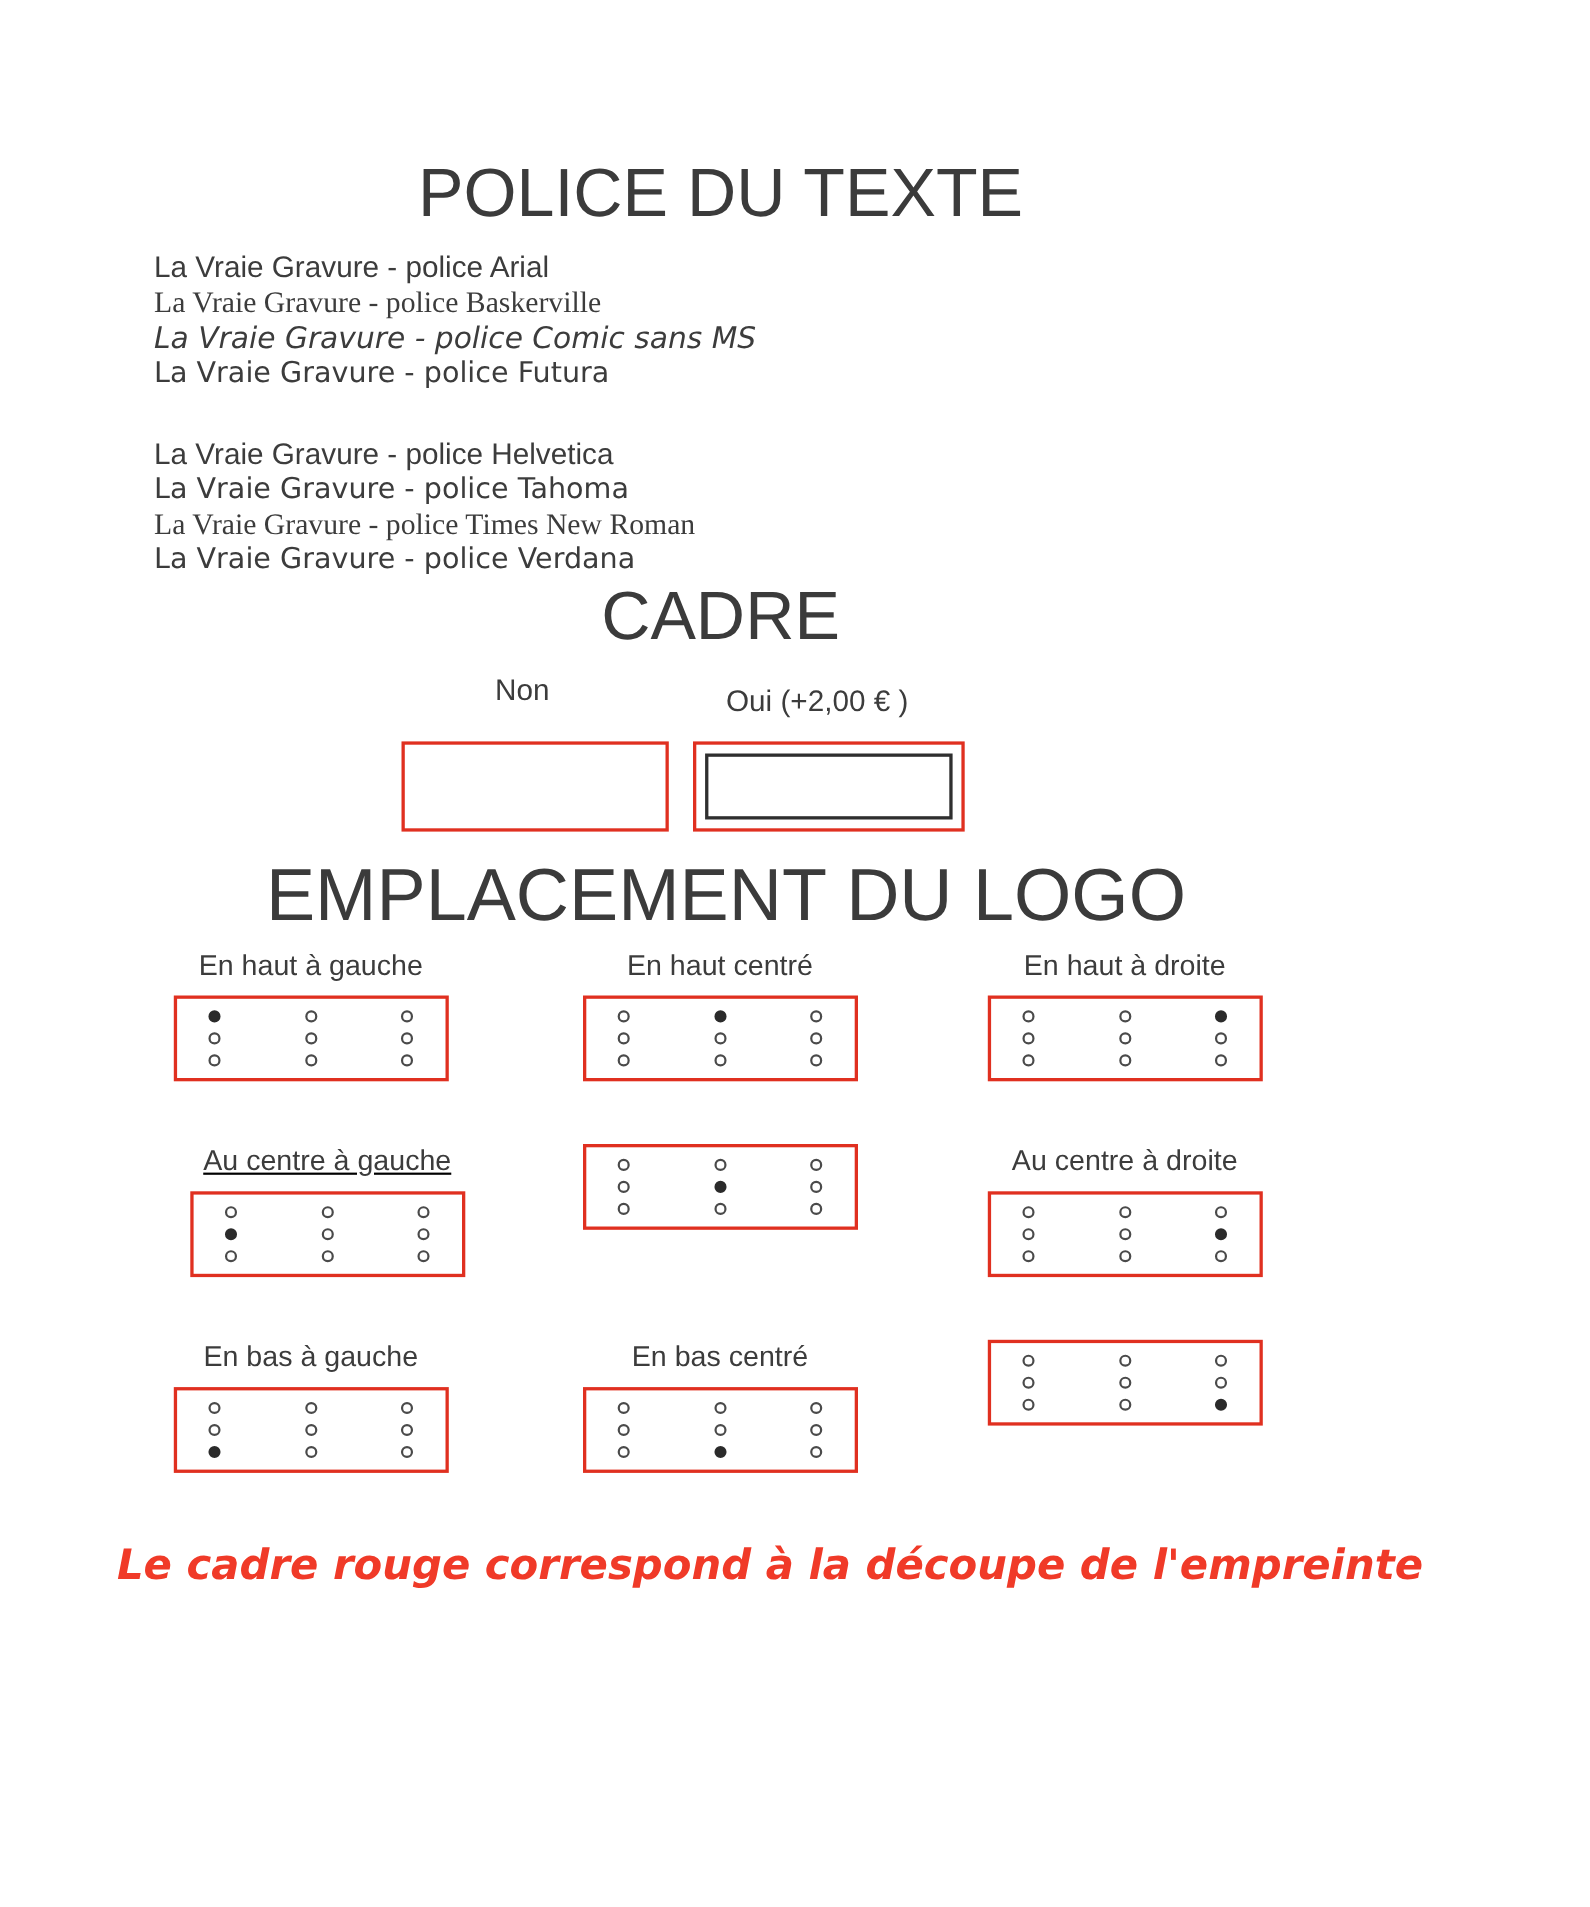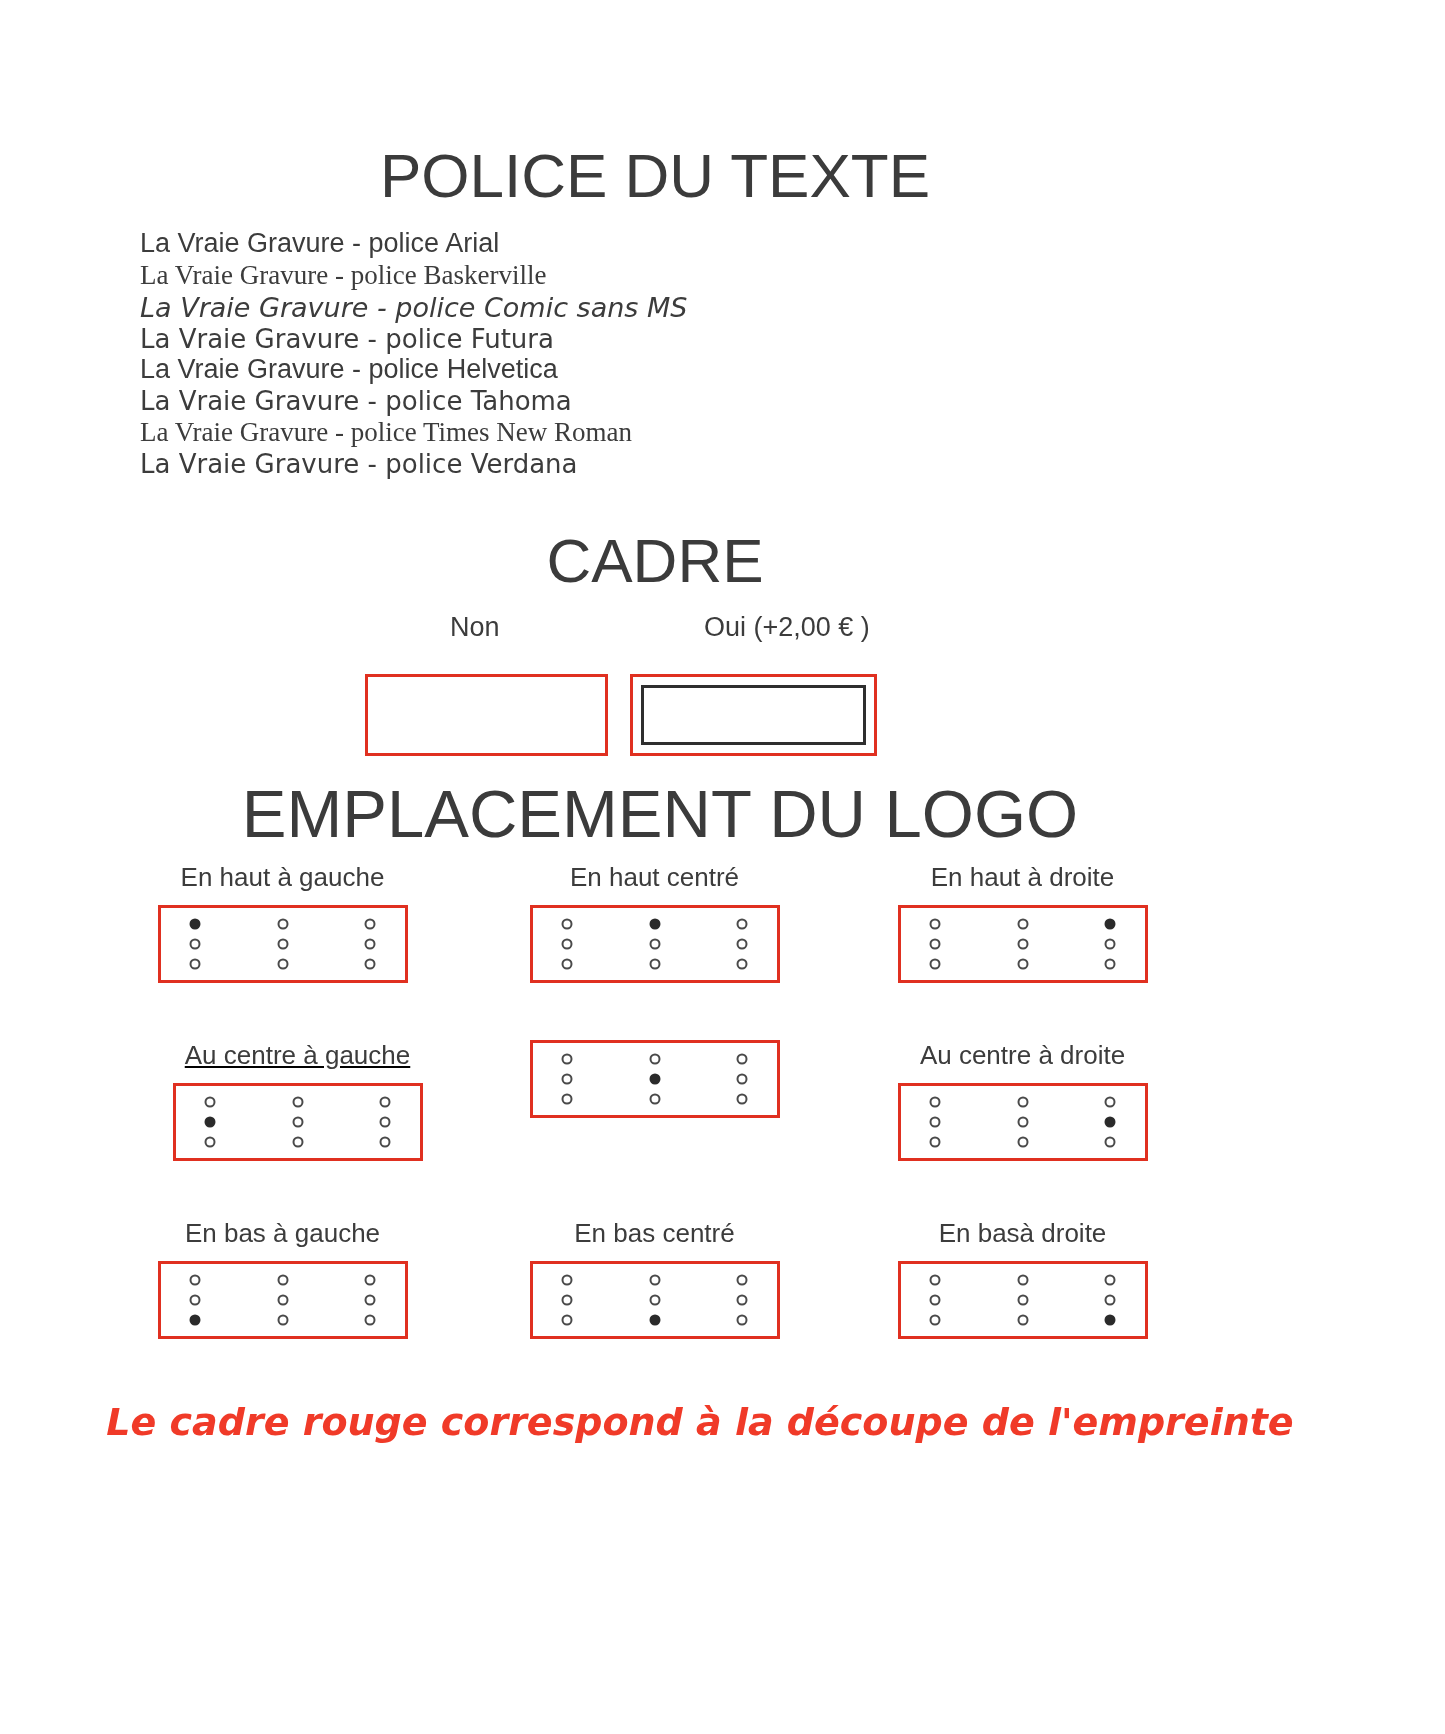--- a/index.html
+++ b/index.html
@@ -39,36 +39,36 @@
     left: 140px;
     top: 228px;
     width: 1030px;
     color: #3c3c3c;
   }
   .font-row { line-height: 1.18; white-space: nowrap; }
   .f-arial      { font-family: "Liberation Sans", sans-serif; font-size: 27px; }
   .f-baskerville{ font-family: "Liberation Serif", serif; font-size: 27px; }
   .f-comic      { font-family: "DejaVu Sans", sans-serif; font-size: 27px; font-style: italic; }
   .f-futura     { font-family: "DejaVu Sans", sans-serif; font-size: 26px; }
-  .f-helvetica  { font-family: "Liberation Sans", sans-serif; font-size: 27px; }
+  .f-helvetica  { font-family: "Liberation Sans", sans-serif; font-size: 27px; margin-top: 44px; }
   .f-tahoma     { font-family: "DejaVu Sans", sans-serif; font-size: 26px; }
   .f-times      { font-family: "Liberation Serif", serif; font-size: 27px; }
   .f-verdana    { font-family: "DejaVu Sans", sans-serif; font-size: 26px; }
 
   
   .cadre-labels {
     position: absolute;
     top: 612px;
     left: 140px;
     width: 1030px;
     color: #3c3c3c;
     font-size: 27px;
   }
   .cadre-label-non { position: absolute; left: 310px; top: 0; }
-  .cadre-label-oui { position: absolute; left: 520px; top: 0; margin-left: 44px; }
+  .cadre-label-oui { position: absolute; left: 520px; top: 10px; }
 
   .cadre-box {
     position: absolute;
     border: 3px solid #e03020;
     box-sizing: border-box;
   }
   #cadre-box-non { left: 365px; top: 674px; width: 243px; height: 82px; }
   #cadre-box-oui { left: 630px; top: 674px; width: 247px; height: 82px; }
   #cadre-inner-oui {
     position: absolute;
@@ -271,21 +271,20 @@
           <span class="dot" style="left: 86%; top: 22%;"></span>
           <span class="dot" style="left: 14%; top: 50%;"></span>
           <span class="dot" style="left: 50%; top: 50%;"></span>
           <span class="dot" style="left: 86%; top: 50%;"></span>
           <span class="dot" style="left: 14%; top: 78%;"></span>
           <span class="dot filled" style="left: 50%; top: 78%;"></span>
           <span class="dot" style="left: 86%; top: 78%;"></span>
         </div>
       </div>
       <div class="logo-cell" style="left: 740px; top: 356px;">
-        <div class="caption">En basà droite</div>
         <div class="plate">
           <span class="dot" style="left: 14%; top: 22%;"></span>
           <span class="dot" style="left: 50%; top: 22%;"></span>
           <span class="dot" style="left: 86%; top: 22%;"></span>
           <span class="dot" style="left: 14%; top: 50%;"></span>
           <span class="dot" style="left: 50%; top: 50%;"></span>
           <span class="dot" style="left: 86%; top: 50%;"></span>
           <span class="dot" style="left: 14%; top: 78%;"></span>
           <span class="dot" style="left: 50%; top: 78%;"></span>
           <span class="dot filled" style="left: 86%; top: 78%;"></span>

